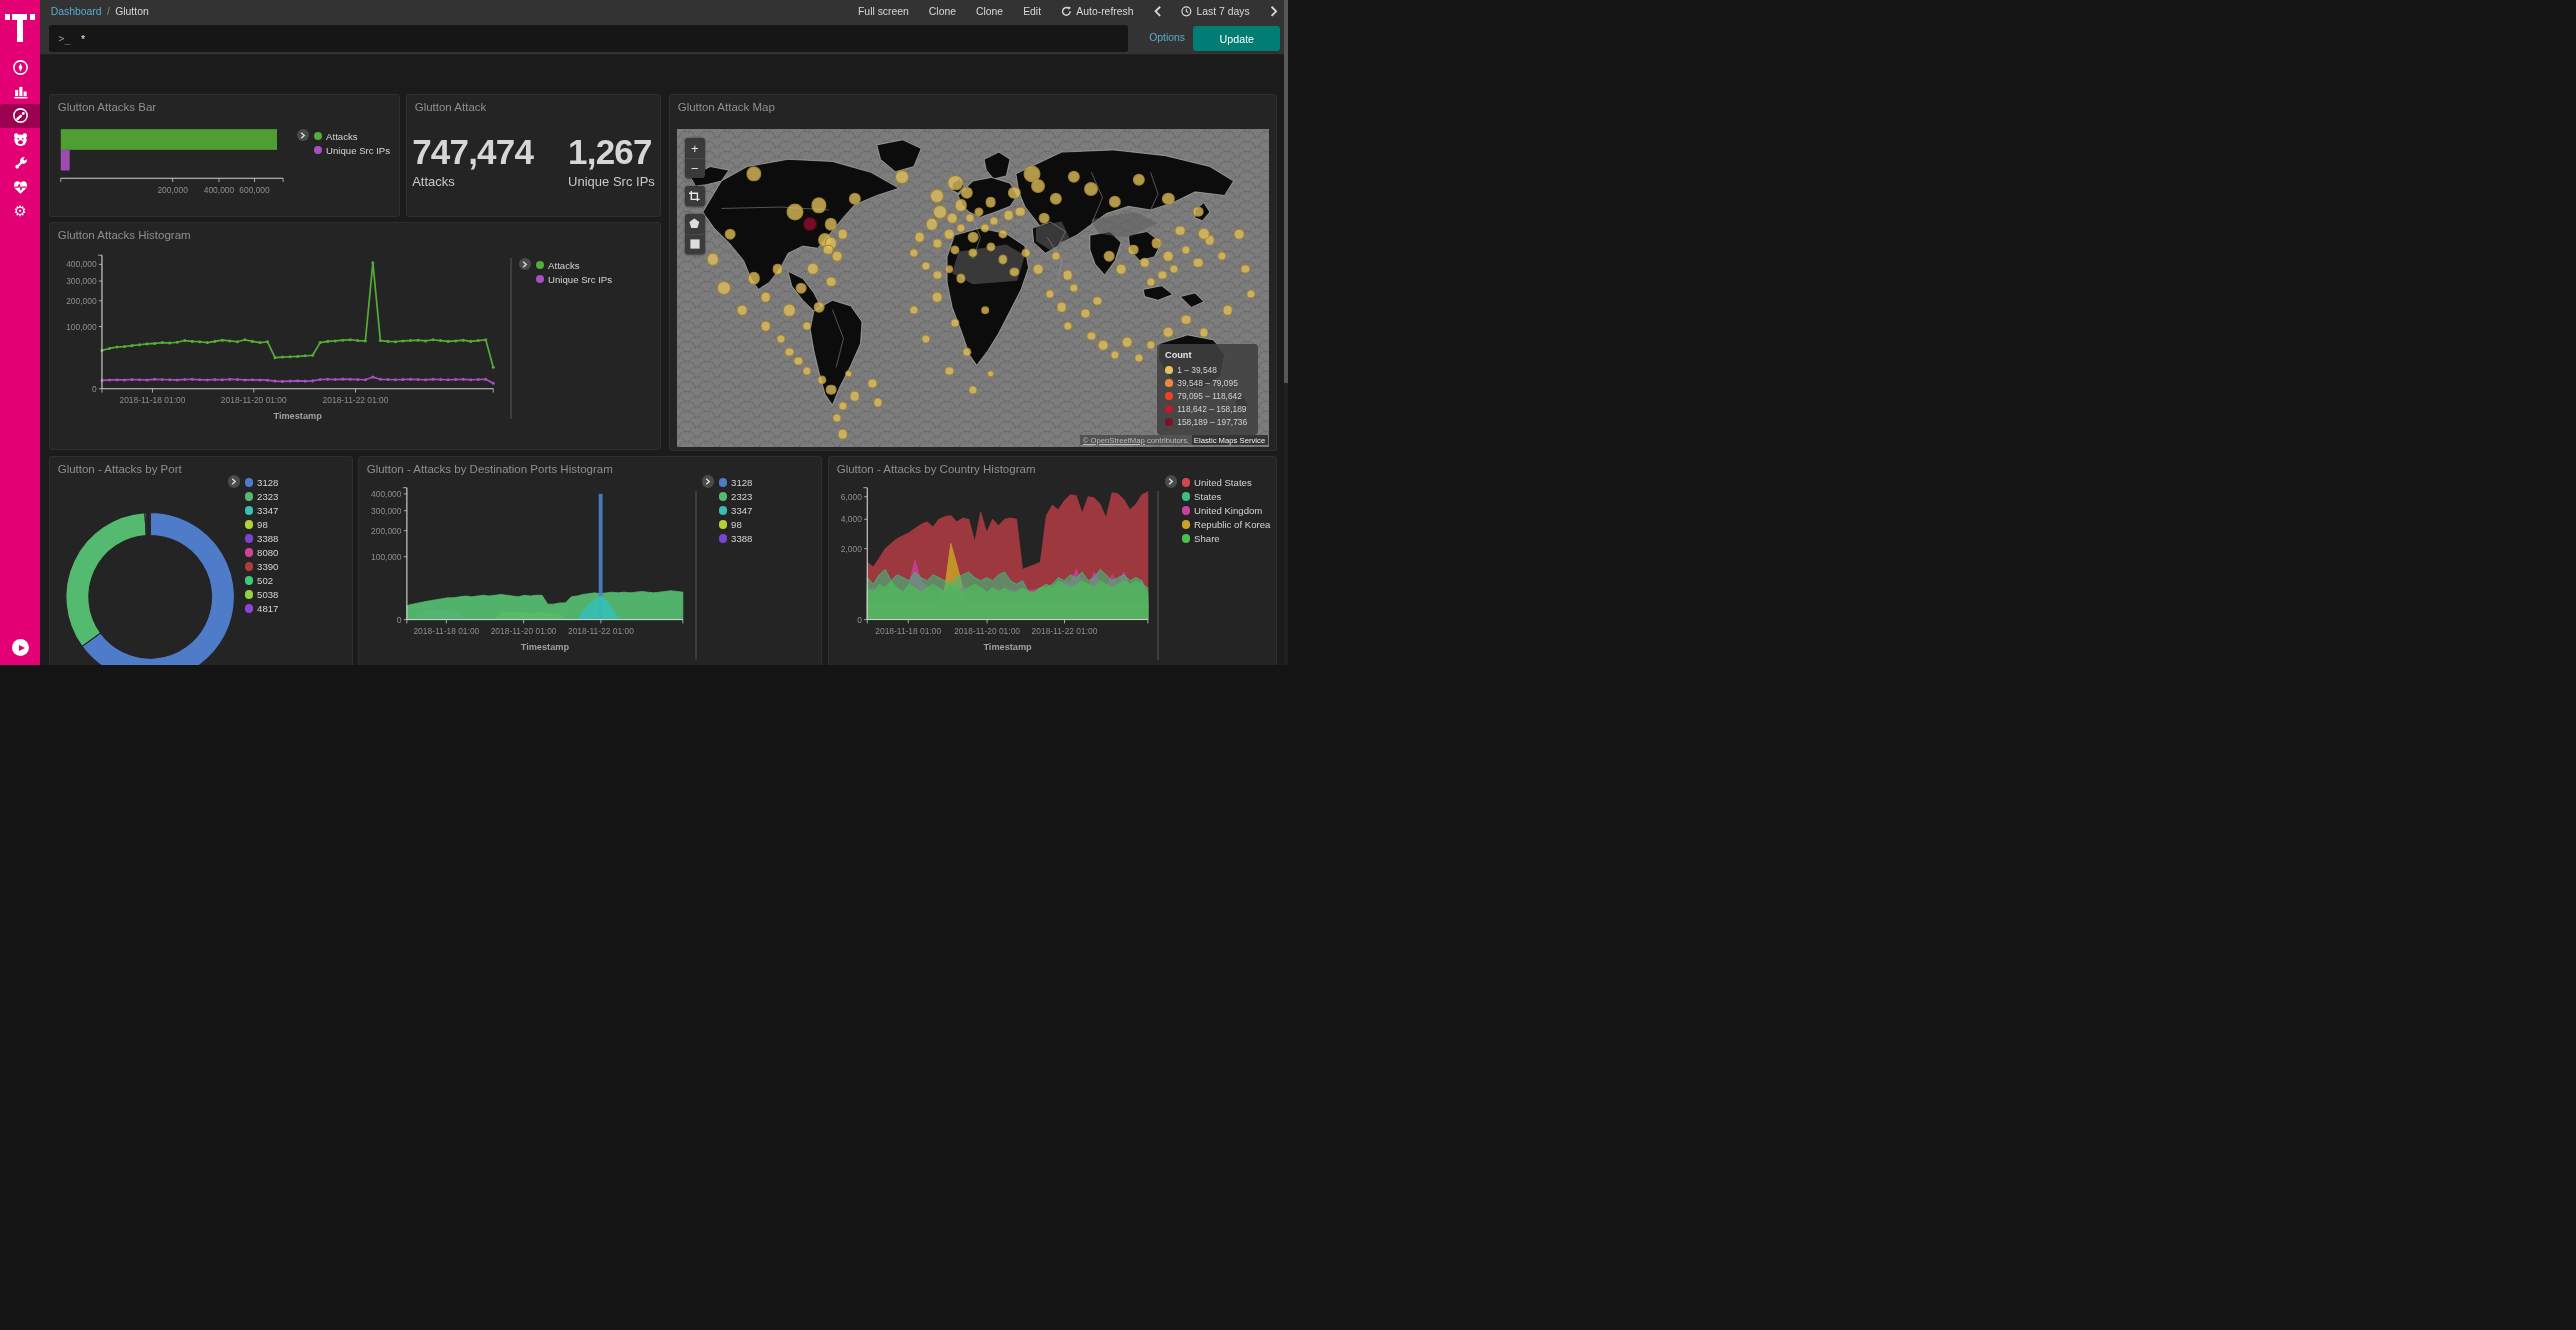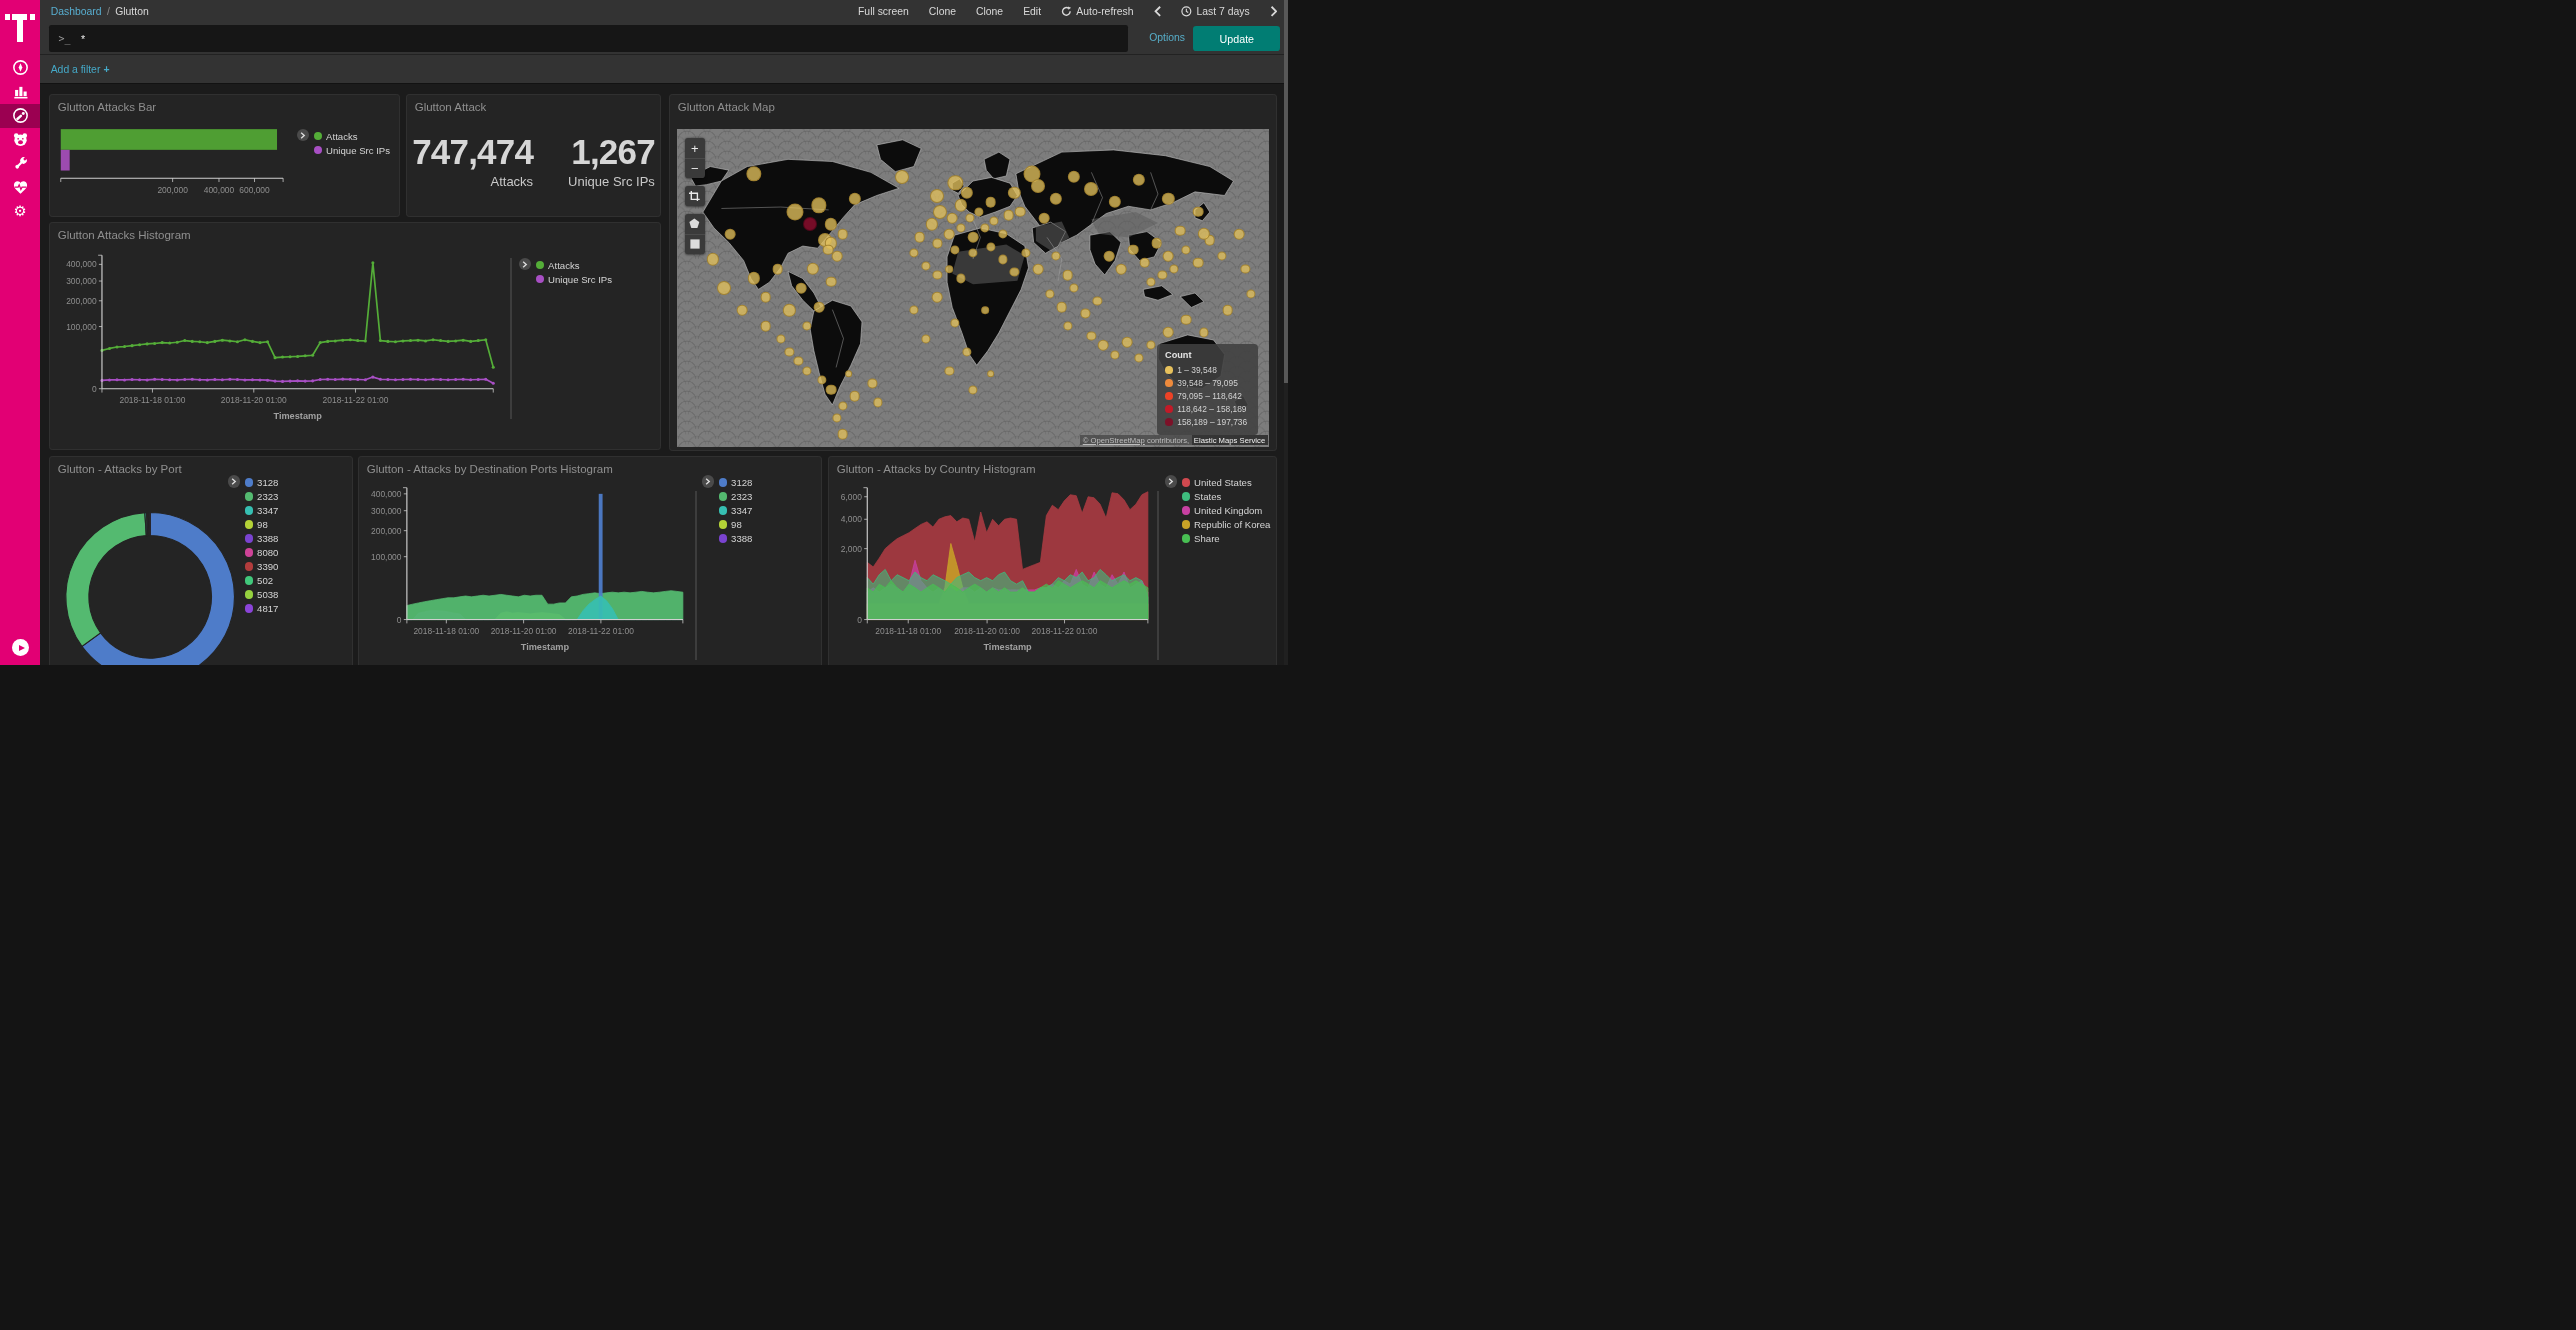--- a/index.html
+++ b/index.html
@@ -57,21 +57,21 @@
   .legend { position:absolute; font-size:9.6px; color:#d5d5d5; }
   .legend-row { display:flex; align-items:flex-start; }
   .legend-toggle { width:12.3px; height:12.3px; border-radius:50%; background:#4a4a4a; margin-right:4.6px;
                    display:flex; align-items:center; justify-content:center; flex:0 0 12.3px; cursor:pointer; }
   .legend-items .li { display:flex; align-items:center; height:14px; cursor:pointer; }
   .legend-items .dot { width:8.4px; height:8.4px; border-radius:50%; margin-right:3.8px; flex:0 0 8.4px; }
   .legend-divider { position:absolute; width:2.3px; background:#3d3d3d; }
 
   
   .metric-wrap { position:absolute; left:0; right:0; top:37px; display:flex; justify-content:center; gap:35px; }
-  .metric { text-align:right; }
+  .metric { text-align:left; }
   .metric .val { font-size:35px; font-weight:700; color:#d6d6d6; letter-spacing:-0.8px; }
   .metric .lab { font-size:13px; color:#c9c9c9; margin-top:1.5px; }
 
   
   .map-box { position:absolute; left:7px; right:7px; top:34px; bottom:3.1px; overflow:hidden;
              background-color:#7d7d7d;
              background-image:
                radial-gradient(circle at 50% 110%, rgba(0,0,0,0.0) 55%, rgba(0,0,0,0.10) 57%, rgba(0,0,0,0.10) 63%, rgba(0,0,0,0.0) 65%),
                radial-gradient(circle at 50% 110%, rgba(0,0,0,0.0) 55%, rgba(0,0,0,0.08) 57%, rgba(0,0,0,0.08) 63%, rgba(0,0,0,0.0) 65%);
              background-size:20px 10px, 20px 10px; background-position:0 0, 10px 5.4px; }
@@ -203,25 +203,20 @@
         </span>
       </div>
     </div>
     <div class="querybar">
       <div class="query-input">
         <span class="qprompt">&gt;_</span>
         <span class="qvalue">*</span>
       </div>
       <span class="options-link">Options</span>
       <button class="update-btn">Update</button>
-    </div>
-    <div class="filterbar">
-      <span class="addfilter">
-        <span>Add a filter</span><b>+</b>
-      </span>
     </div>
   </div>
 
   <section class="panel" id="p-bar">
     <span class="panel-title">Glutton Attacks Bar</span>
     <svg id="barChart" width="238" height="92" style="position:absolute;left:6.1px;top:28px;" viewBox="0 0 310 120">
         <rect x="6" y="8" width="282.08662687779287" height="27" fill="#4f9e33"></rect>
         <rect x="6" y="35" width="11.61375766445157" height="27" fill="#9c4bb0"></rect>
         <line x1="6" y1="72" x2="296" y2="72" stroke="#d0d0d0" stroke-width="1.5"></line>
         <line x1="6" y1="72" x2="6" y2="77" stroke="#d0d0d0"></line>

